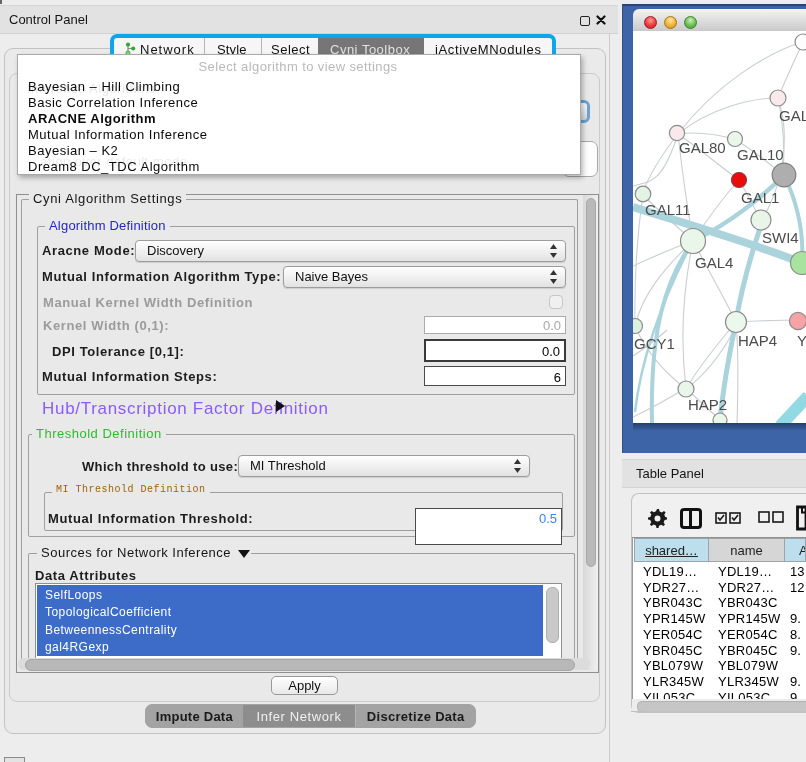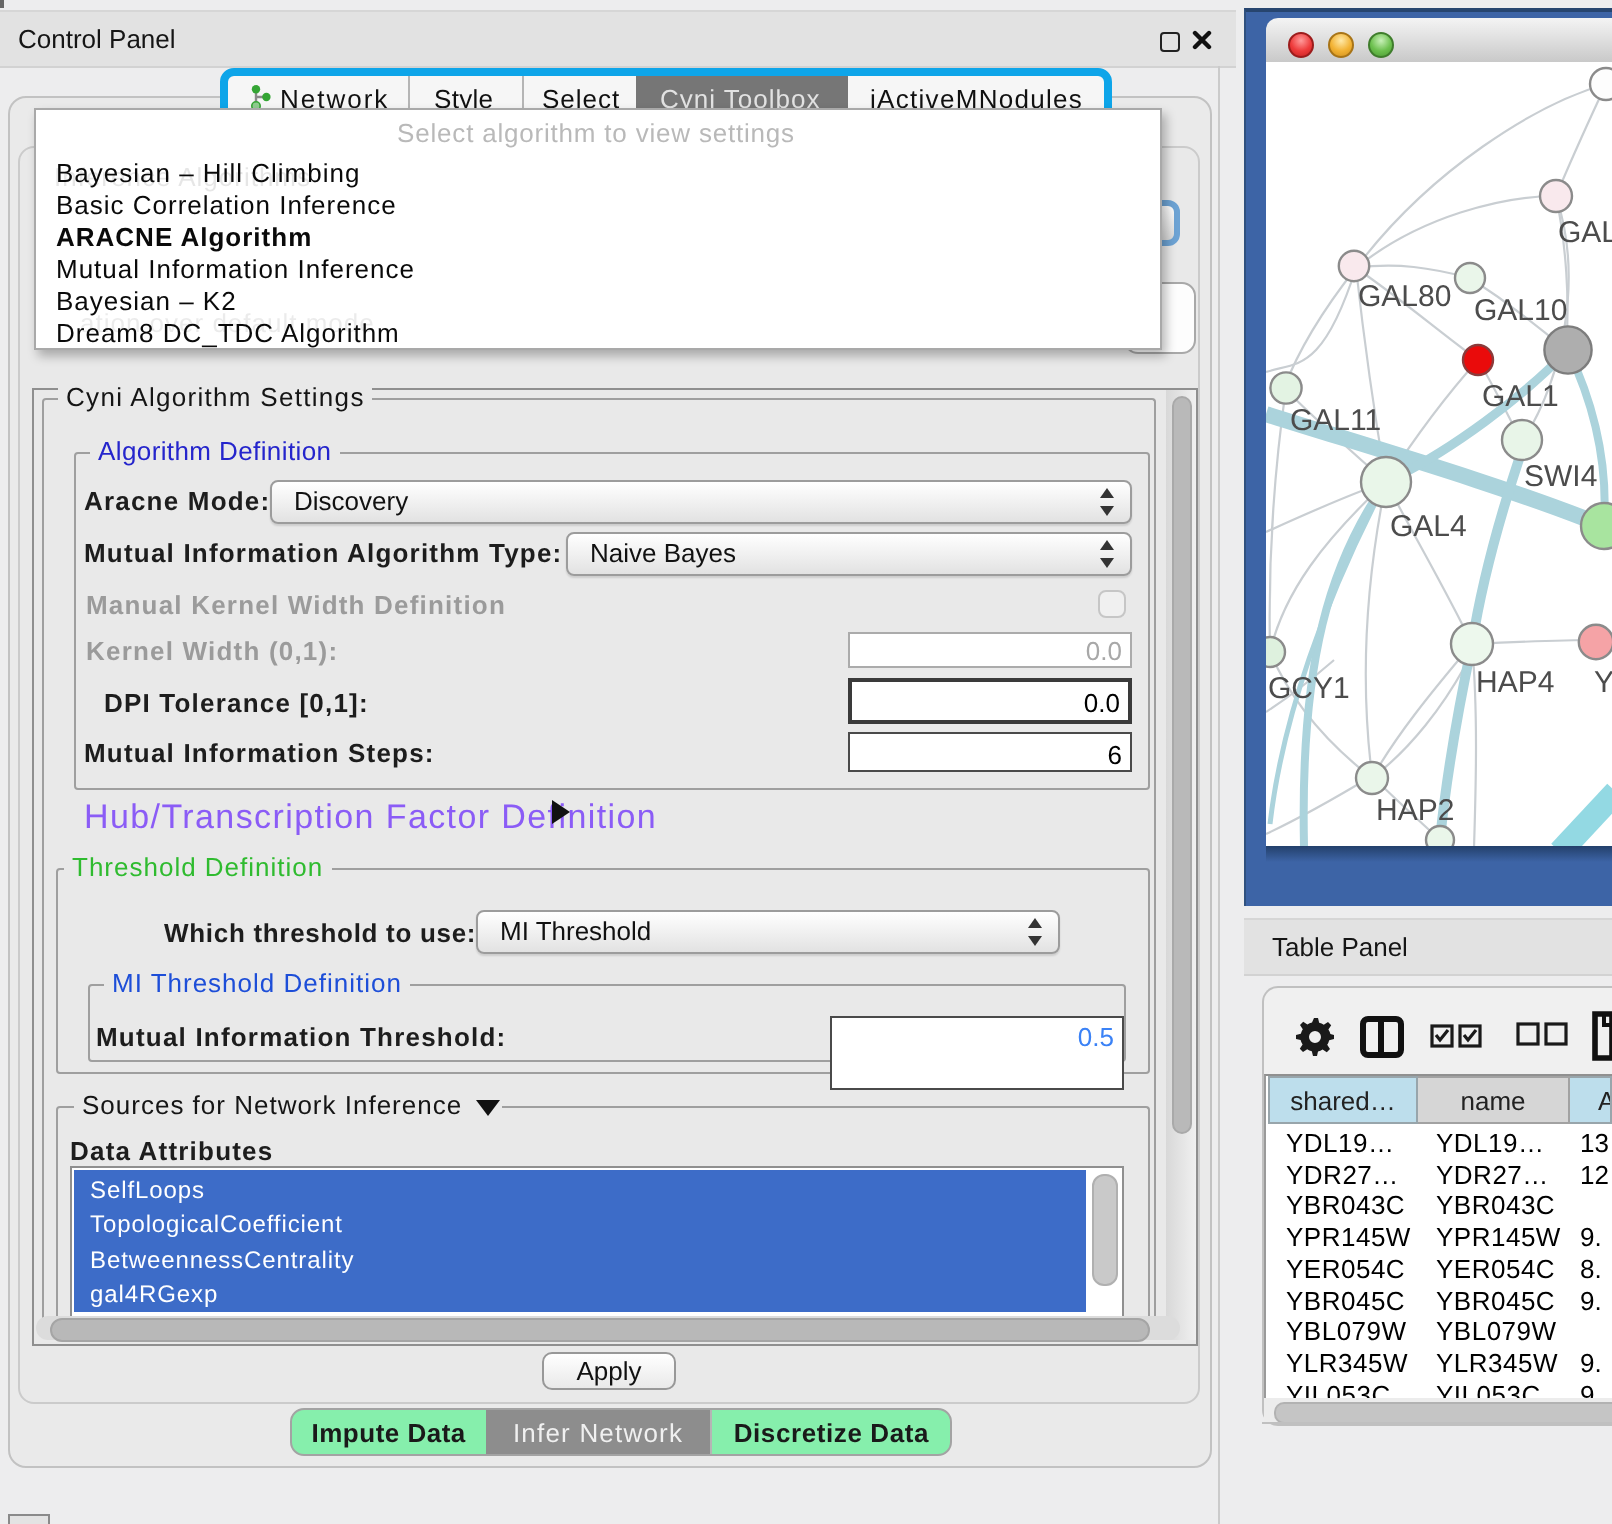--- a/index.html
+++ b/index.html
@@ -89,21 +89,21 @@
 <div class="a lbl" style="left:82px;top:459px;letter-spacing:0.35px;">Which threshold to use:</div>
 <div class="combo" style="left:238px;top:455px;width:290px;">
     <span class="ct">MI Threshold</span>
 <svg class="arr" viewBox="0 0 9 14">
       <path d="M4.5 0 L8 5 L1 5 Z" fill="#333"></path>
       <path d="M4.5 14 L8 9 L1 9 Z" fill="#333"></path>
     </svg>
   </div>
 
 <div class="grp" style="left:44px;top:492px;width:517px;height:37px;"></div>
-<div class="gtl a" style="left:52px;top:484px;color:#1d4ed8;background:#e9e9e9;font-size:13px;padding:0 4px;">MI Threshold Definition</div>
+<div class="gtl a" style="left:52px;top:484px;color:#a16207;background:#e9e9e9;font-size:10px;padding:0 4px;font-family:Liberation Mono, monospace;">MI Threshold Definition</div>
 <div class="a lbl" style="left:48px;top:511px;">Mutual Information Threshold:</div>
 <div class="fld" style="left:415px;top:508px;width:141px;height:17px;border:1px solid #4a4a4a;color:#3b82f6;padding:2px 4px 16px 0;">0.5</div>
 
 <div class="grp" style="left:28px;top:553px;width:545px;height:113px;border-bottom:none;"></div>
 <div class="gtl a" style="left:37px;top:545px;color:#151515;background:#e9e9e9;font-size:13px;padding:0 20px 0 4px;text-align:center;">Sources for Network Inference</div>
 <svg class="a" style="left:237px;top:549px;" width="14" height="10" viewBox="0 0 14 10">
     <path d="M1 1 L13 1 L7 9 Z" fill="#111"></path>
   </svg>
 <div class="a lbl" style="left:35px;top:568px;">Data Attributes</div>
 
@@ -113,21 +113,21 @@
   <div style="position:absolute;left:510px;top:3px;width:11px;height:54px;background:#c9c9c9;border:1px solid #b0b0b0;border-radius:6px;"></div>
 </div>
 
 <div class="a" style="left:583px;top:195px;width:15px;height:475px;background:linear-gradient(90deg,#d8d8d8,#f0f0f0);"></div>
 <div class="a" style="left:586px;top:198px;width:10px;height:369px;background:#b9b9b9;border:1px solid #a9a9a9;border-radius:6px;box-sizing:border-box;"></div>
 <div class="a" style="left:18px;top:658px;width:572px;height:12px;background:#dcdcdc;border-radius:6px;"></div>
 <div class="a" style="left:25px;top:659px;width:548px;height:10px;background:#b8b8b8;border:1px solid #a5a5a5;border-radius:6px;"></div>
 
 <div class="a" style="left:271px;top:676px;width:65px;height:16px;background:linear-gradient(#ffffff,#e9e9e9);border:1px solid #989898;border-radius:5px;text-align:center;font-size:13px;color:#111;padding-top:1px;">Apply</div>
 
-<div class="a" style="left:145px;top:704px;width:329px;height:22px;background:#86efac;border:1px solid #a3a3a3;border-radius:7px;display:flex;overflow:hidden;">
+<div class="a" style="left:145px;top:704px;width:329px;height:22px;background:#a3a3a3;border:1px solid #a3a3a3;border-radius:7px;display:flex;overflow:hidden;">
   <div style="width:97px;display:flex;align-items:center;justify-content:center;font-size:13px;font-weight:bold;color:#1a1a1a;letter-spacing:0.25px;">Impute Data</div>
   <div style="width:113px;background:#8d8d8d;display:flex;align-items:center;justify-content:center;font-size:13px;color:#f0f0f0;letter-spacing:0.6px;">Infer Network</div>
   <div style="width:119px;border-left:1px solid #b5b5b5;display:flex;align-items:center;justify-content:center;font-size:13px;font-weight:bold;color:#1a1a1a;letter-spacing:0.3px;">Discretize Data</div>
 </div>
 
 <div class="a" style="left:4px;top:757px;width:19px;height:10px;background:#e3e3e3;border:1px solid #8a8a8a;"></div>
 
 <div class="a" style="left:572px;top:100px;width:12px;height:17px;border:3px solid #6da3d4;border-radius:6px;background:linear-gradient(#fdfdfd,#d8d8d8);"></div>
 <div class="a" style="left:562px;top:141px;width:34px;height:34px;border:1px solid #a8a8a8;border-radius:7px;background:#fdfdfd;"></div>
 
@@ -241,21 +241,21 @@
 <svg class="a" style="left:758px;top:511px;" width="26" height="12" viewBox="0 0 26 12">
     <rect x="1" y="1" width="10" height="10" fill="none" stroke="#1a1a1a" stroke-width="1.6"></rect>
     <rect x="15" y="1" width="10" height="10" fill="none" stroke="#1a1a1a" stroke-width="1.6"></rect>
   </svg>
 <svg class="a" style="left:795px;top:505px;" width="11" height="26" viewBox="0 0 11 26">
     <path d="M2.5 2 L11 2 L11 24 L2.5 24 Z" fill="none" stroke="#111" stroke-width="2.8"></path>
     <path d="M7 1.5 L7 7.5 L11 7.5" stroke="#111" stroke-width="2" fill="none"></path>
   </svg>
 
 <div class="a" style="left:632px;top:537px;width:174px;height:163px;background:#fff;border-top:1px solid #909090;border-left:1px solid #9a9a9a;box-sizing:border-box;"></div>
-<div class="a" style="left:634px;top:538px;width:75px;height:24px;background:#bddeec;border:1px solid #98a5ab;box-sizing:border-box;text-align:center;font-size:13px;color:#222;line-height:23px;">shared…</div>
+<div class="a" style="left:634px;top:538px;width:75px;height:24px;background:#bddeec;border:1px solid #98a5ab;box-sizing:border-box;text-align:center;font-size:13px;color:#222;line-height:23px;text-decoration:underline;">shared…</div>
 <div class="a" style="left:709px;top:538px;width:76px;height:24px;background:#d6d6d6;border:1px solid #a2a2a2;border-left:none;box-sizing:border-box;text-align:center;font-size:13px;color:#222;line-height:23px;">name</div>
 <div class="a" style="left:785px;top:538px;width:21px;height:24px;background:#bddeec;border:1px solid #98a5ab;border-left:none;box-sizing:border-box;font-size:13px;color:#222;line-height:23px;padding-left:14px;overflow:hidden;">A</div>
 <div class="a" style="left:643px;top:564px;width:163px;font-size:13px;color:#000;line-height:15.7px;white-space:nowrap;overflow:hidden;letter-spacing:0.25px;">
 YDL19…<br>YDR27…<br>YBR043C<br>YPR145W<br>YER054C<br>YBR045C<br>YBL079W<br>YLR345W<br>YIL053C</div>
 <div class="a" style="left:718px;top:564px;width:88px;font-size:13px;color:#000;line-height:15.7px;white-space:nowrap;overflow:hidden;letter-spacing:0.25px;">
 YDL19…<br>YDR27…<br>YBR043C<br>YPR145W<br>YER054C<br>YBR045C<br>YBL079W<br>YLR345W<br>YIL053C</div>
 <div class="a" style="left:790px;top:564px;width:16px;font-size:13px;color:#000;line-height:15.7px;white-space:nowrap;overflow:hidden;">
 13<br>12<br><br>9.<br>8.<br>9.<br><br>9.<br>9.</div>
 <div class="a" style="left:632px;top:699px;width:174px;height:13px;background:#ececec;"></div>
 <div class="a" style="left:637px;top:701px;width:169px;height:9px;background:#c5c5c5;border:1px solid #b2b2b2;border-radius:5px 0 0 5px;border-right:none;"></div>

